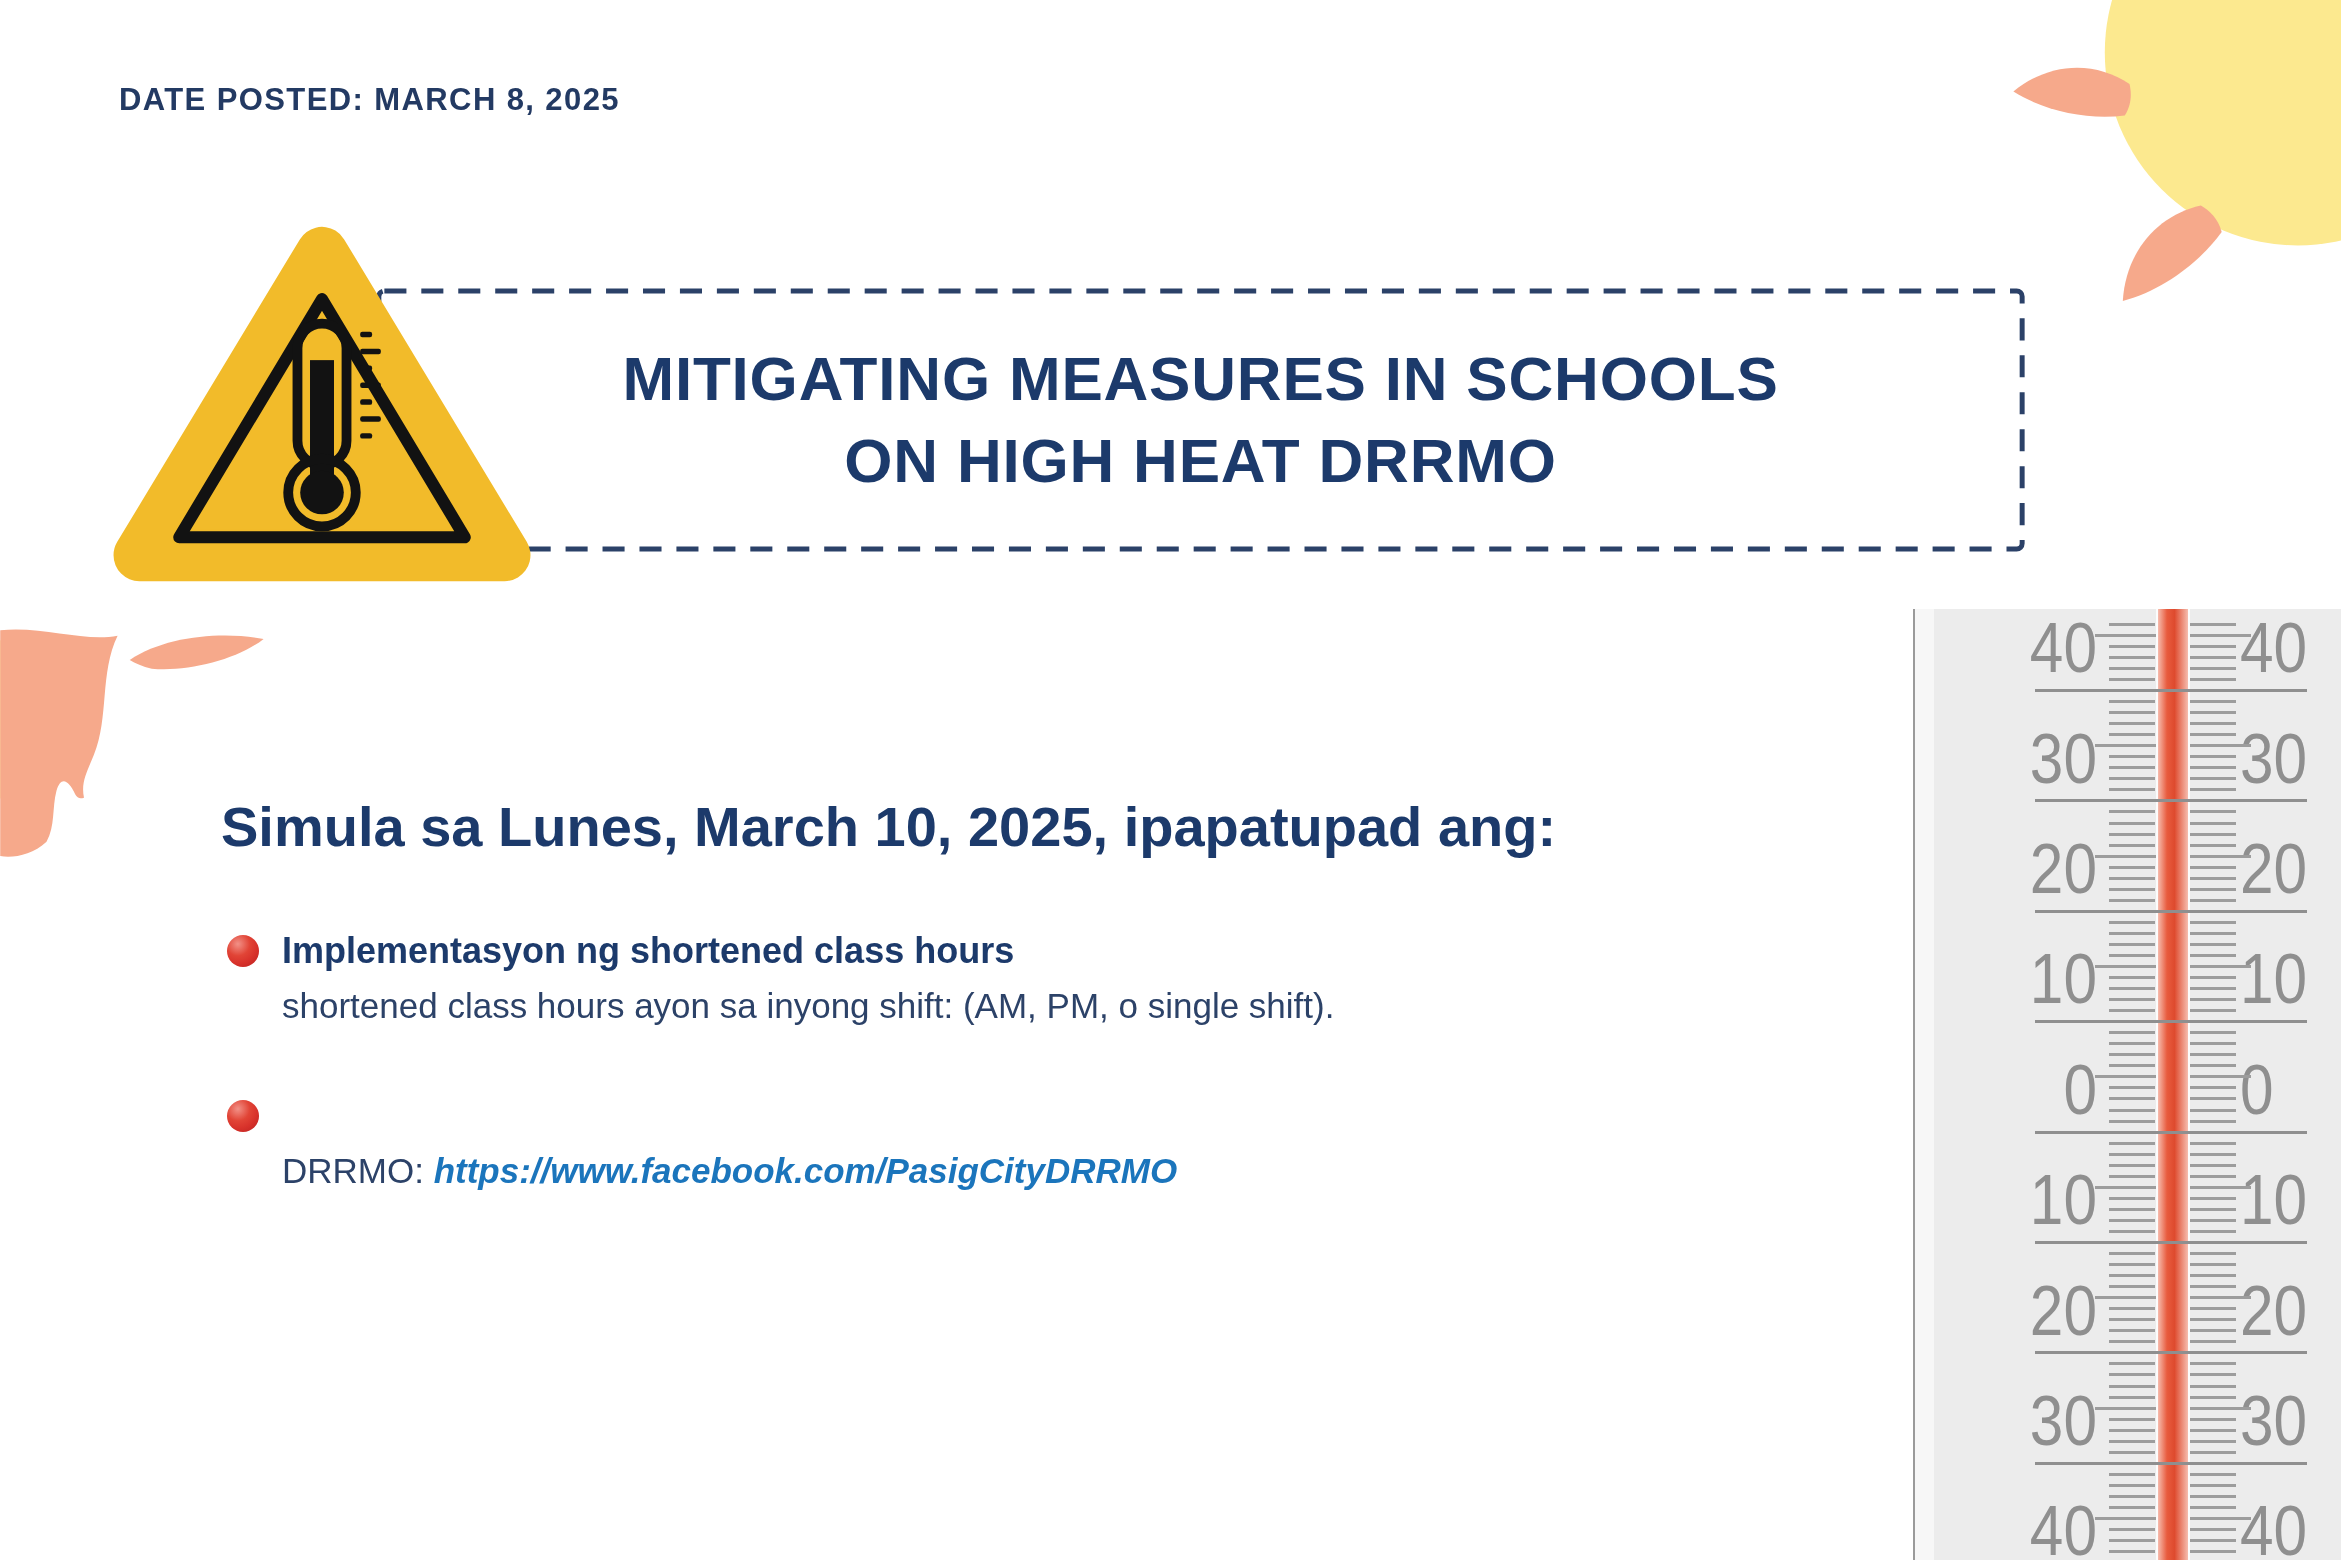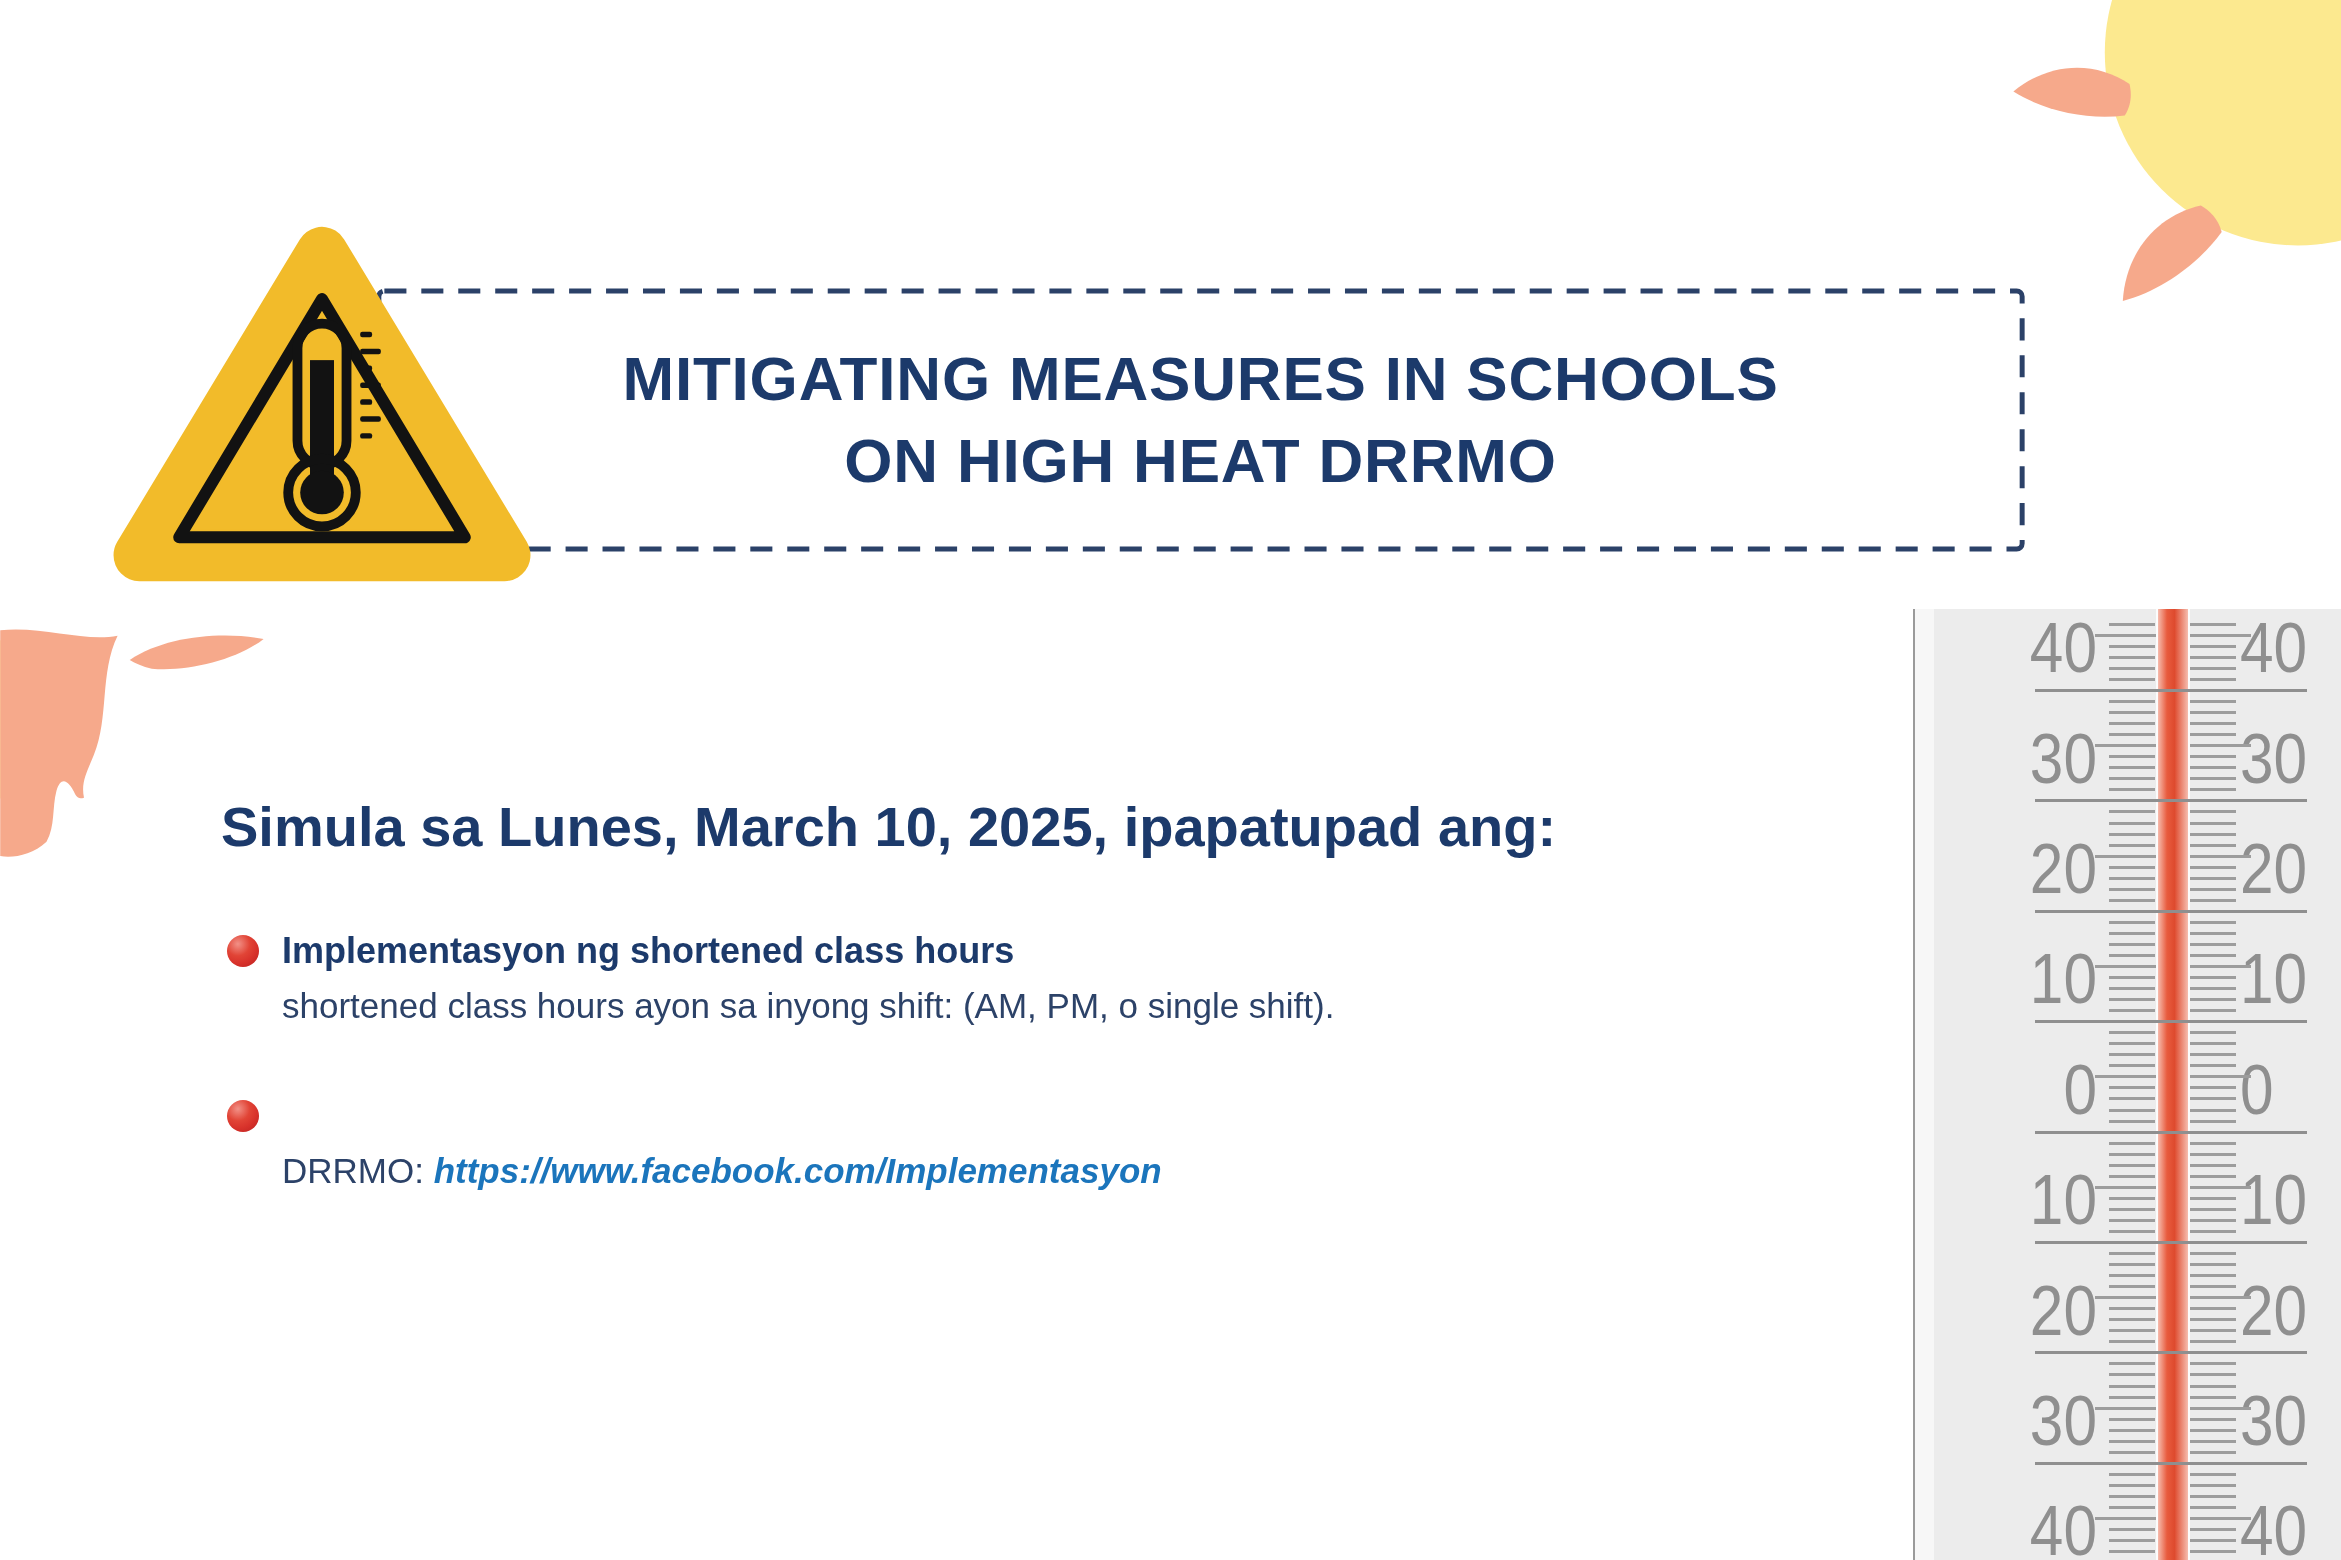--- a/index.html
+++ b/index.html
@@ -58,20 +58,21 @@
   .t-tick-left{left:194px;width:46px;}
   .t-tick-left.long{left:180px;width:61px;}
   .t-tick-right{left:275px;width:46px;}
   .t-tick-right.long{width:61px;}
 </style>
 </head>
 <body>
 
 <div class="poster">
 
+  <div class="date">DATE POSTED: MARCH 8, 2025</div>
 
   <svg class="sun-tr" width="331" height="364" viewBox="0 0 600 660">
     <circle cx="520" cy="95" r="350" fill="#fce98f"></circle>
     <g transform="translate(520,95)" fill="#f6a98b">
       <path transform="rotate(77) scale(0.85)" d="M -15,365 C -80,425 -100,520 -55,610 C 5,550 40,465 48,390 C 28,370 5,365 -15,365 Z"></path>
       <path transform="rotate(30) scale(0.9)" d="M -15,365 C -80,425 -100,520 -55,610 C 5,550 40,465 48,390 C 28,370 5,365 -15,365 Z"></path>
       <path transform="rotate(-25) scale(1.2)" d="M -15,365 C -80,425 -100,520 -55,610 C 5,550 40,465 48,390 C 28,370 5,365 -15,365 Z"></path>
     </g>
   </svg>
 
@@ -122,21 +123,21 @@
       <div class="b-title">Implementasyon ng shortened class hours</div>
       <div class="jwrap">
           <div class="jline last">shortened class hours ayon sa inyong shift: (AM, PM, o single shift).</div>
         </div>
     </div>
 
     <div class="bullet">
       <span class="dot"></span>
       <div class="b-gap"></div>
       <div class="lastline">
-        <span>DRRMO: </span><a class="fb-link">https://www.facebook.com/Implementasyon</a>
+        <span>DRRMO: </span><a class="fb-link">https://www.facebook.com/PasigCityDRRMO</a>
       </div>
     </div>
 
   </div>
 
   <div class="thermo">
     <div class="t-tube"></div>
     <div class="t-mercury"></div>
     <div>
         <div class="t-num t-left-num" style="top: -2.8px;">40</div>

